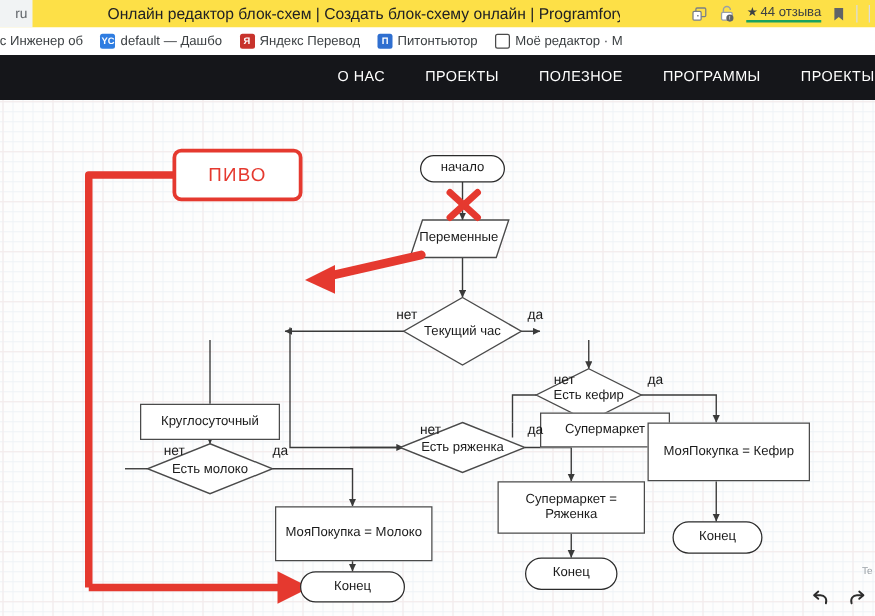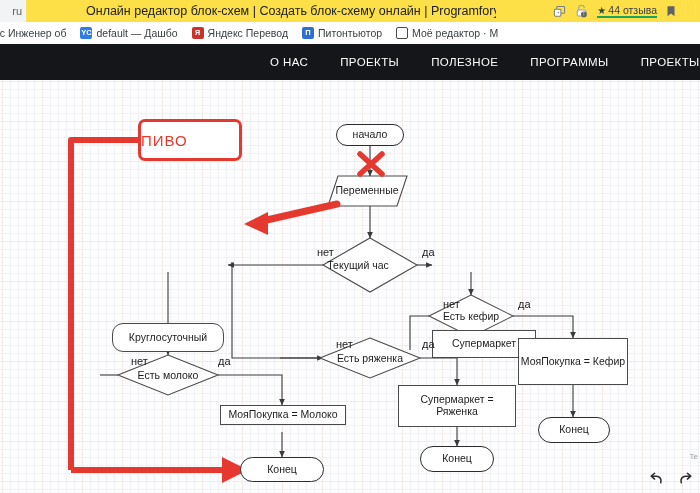--- a/index.html
+++ b/index.html
@@ -93,21 +93,21 @@
   }
   .n-rect  { border: 1.1px solid #4a4a4a; }
   .n-term  { border: 1.1px solid #2b2b2b; border-radius: 20px; }
   .n-label { position: absolute; font-size: 11px; color: #1b1b1b; padding-left: 18px; }
   .n-diamond-text {
     position: absolute; font-size: 10.5px; color: #1b1b1b;
     white-space: nowrap; text-align: center;
   }
   .beer-box {
     position: absolute; border: 3px solid #e5392f; border-radius: 7px;
-    background: #fff; display: flex; align-items: center; justify-content: flex-start;
+    background: #fff; display: flex; align-items: center; justify-content: center;
     color: #e5392f; font-size: 15px; letter-spacing: 1px;
   }
   .undo-redo {
     position: absolute; right: 6px; bottom: 2px;
     display: flex; gap: 12px; color: #2b2b2b; font-size: 17px;
   }
   .tiny-txt {
     position: absolute; right: 2px; bottom: 32px;
     font-size: 8px; color: #9aa0a6;
   }
@@ -252,53 +252,53 @@
       </g>
       <polygon points="248,390 222,377 222,403" fill="#e5392f"></polygon>
     </svg>
 
     <div class="node n-term" style="left:336px; top:44px; width:68px; height:22px;text-align:right;">
       <span>начало</span>
     </div>
 
     <div class="n-diamond-text" style="left:328px; top:104px; width:78px; text-align:center;">Переменные</div>
 
-    <div class="n-diamond-text" style="left:314px; top:179px; width:88px;">Текущий час</div>
+    <div class="n-diamond-text" style="left:326px; top:179px; width:88px;">Текущий час</div>
     <div class="n-label" style="left:299px; top:166px;">нет</div>
     <div class="n-label" style="left:404px; top:166px;">да</div>
 
-    <div class="node n-rect" style="left:112px; top:243px; width:112px; height:29px;border-radius:11px;">
+    <div class="node n-rect" style="left:112px; top:243px; width:112px; height:29px;">
       <span>Круглосуточный</span>
     </div>
 
     <div class="node n-rect" style="left:432px; top:250px; width:104px; height:28px;">
       <span>Супермаркет</span>
     </div>
 
     <div class="n-diamond-text" style="left:434px; top:230px; width:74px;">Есть кефир</div>
     <div class="n-label" style="left:425px; top:218px;">нет</div>
     <div class="n-label" style="left:500px; top:218px;">да</div>
 
     <div class="n-diamond-text" style="left:330px; top:272px; width:80px;">Есть ряженка</div>
     <div class="n-label" style="left:318px; top:258px;">нет</div>
     <div class="n-label" style="left:404px; top:258px;">да</div>
 
     <div class="n-diamond-text" style="left:128px; top:289px; width:80px;">Есть молоко</div>
     <div class="n-label" style="left:113px; top:275px;">нет</div>
     <div class="n-label" style="left:200px; top:275px;">да</div>
 
-    <div class="node n-rect" style="left:518px; top:258px; width:110px; height:47px;">
+    <div class="node n-rect" style="left:518px; top:258px; width:130px; height:47px;">
       <span>МояПокупка = Кефир</span>
     </div>
 
     <div class="node n-rect" style="left:398px; top:305px; width:118px; height:42px;">
       <span>Супермаркет = Ряженка</span>
     </div>
 
-    <div class="node n-rect" style="left:220px; top:325px; width:126px; height:20px;">
+    <div class="node n-rect" style="left:220px; top:325px; width:126px; height:44px;">
       <span>МояПокупка = Молоко</span>
     </div>
 
     <div class="node n-term" style="left:240px; top:377px; width:84px; height:25px;">
       <span>Конец</span>
     </div>
 
     <div class="node n-term" style="left:420px; top:366px; width:74px; height:26px;">
       <span>Конец</span>
     </div>

